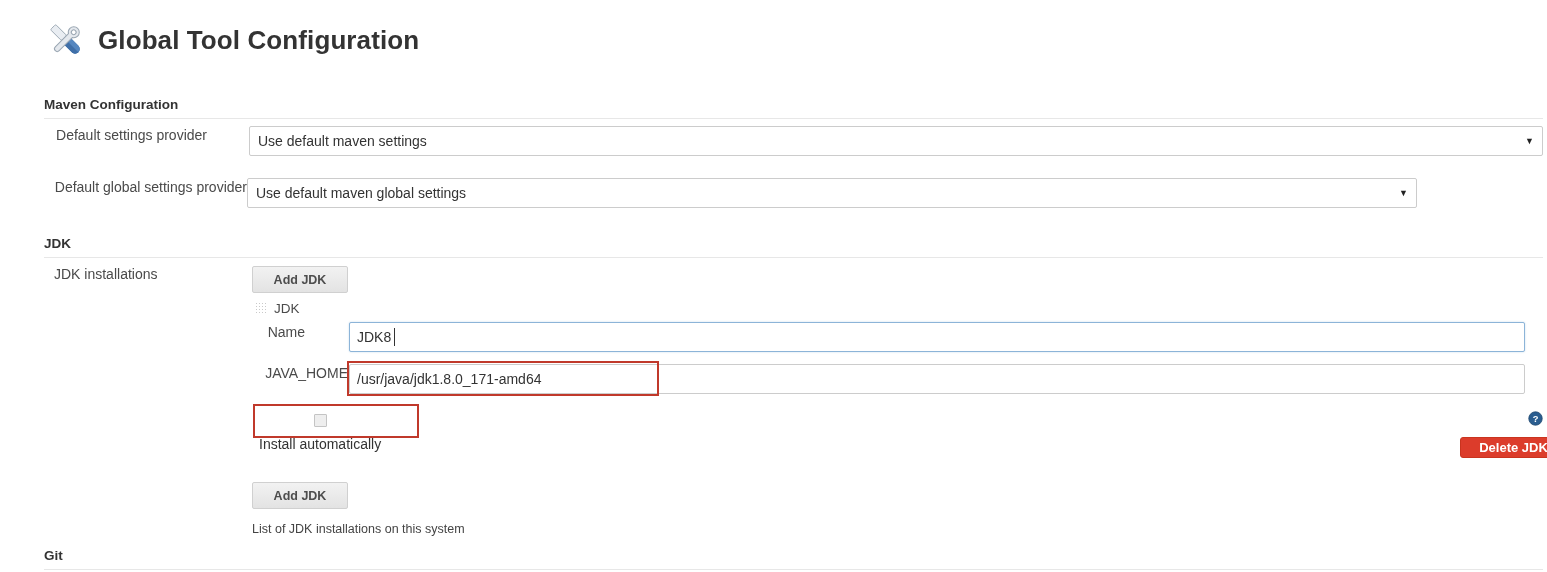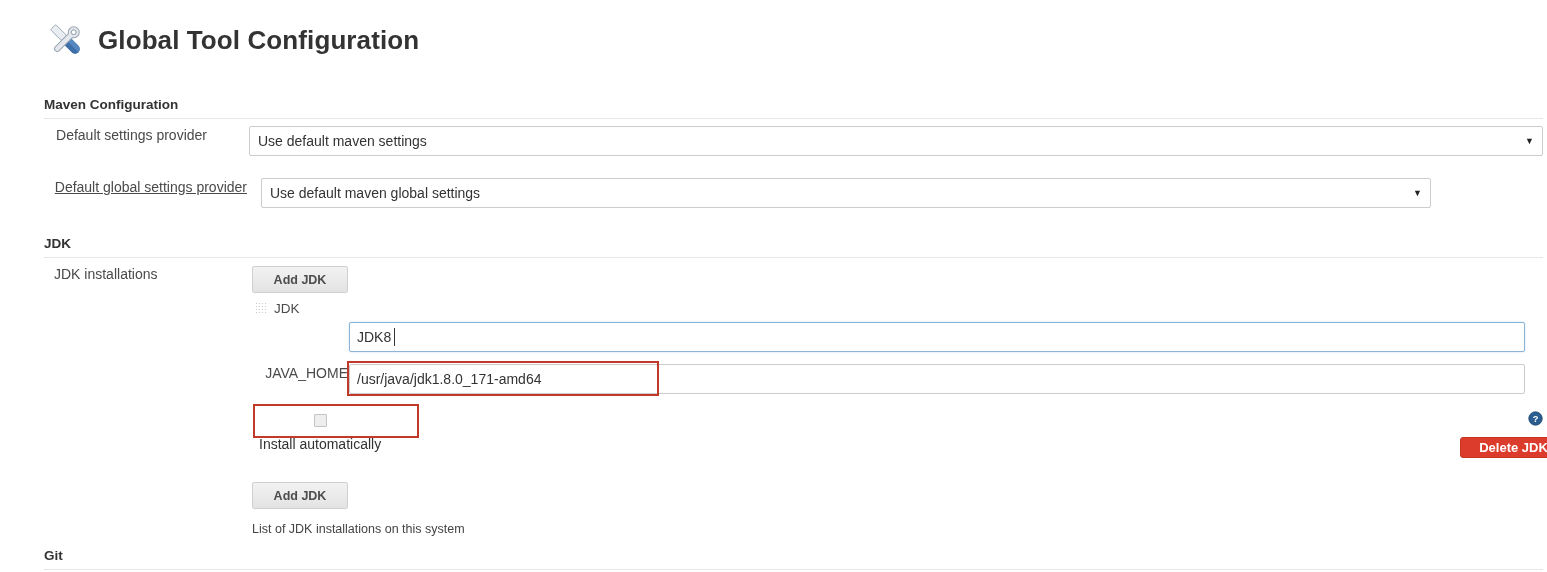--- a/index.html
+++ b/index.html
@@ -219,22 +219,22 @@
 
   <div class="section-header" style="top:97px;">Maven Configuration</div>
   <div class="divider" style="top:118px;"></div>
 
   <div class="row-label" style="top:127px; left:0px; width:207px;">Default settings provider</div>
   <div class="select-box" style="top:126px; left:249px; width:1294px;">
     <span class="sel-value">Use default maven settings</span>
     <span class="caret">▼</span>
   </div>
 
-  <div class="row-label" style="top:179px; left:0px; width:247px;text-decoration:underline;">Default global settings provider</div>
-  <div class="select-box" style="top:178px; left:261px; width:1170px;justify-content:center;">
+  <div class="row-label" style="top:179px; left:0px; width:247px;">Default global settings provider</div>
+  <div class="select-box" style="top:178px; left:247px; width:1170px;justify-content:center;">
     <span class="sel-value">Use default maven global settings</span>
     <span class="caret">▼</span>
   </div>
 
   <div class="section-header" style="top:236px;">JDK</div>
   <div class="divider" style="top:257px;"></div>
 
   <div class="row-label" style="top:266px; left:0px; width:213px; text-align:left; padding-left:54px;">JDK installations</div>
 
   <button class="btn-grey" style="top:266px; left:252px; width:96px;">Add JDK</button>
@@ -252,20 +252,21 @@
       <i style="left:3px; top:6px;"></i>
       <i style="left:6px; top:6px;"></i>
       <i style="left:9px; top:6px;"></i>
     <i style="left:0px;  top:9px;"></i>
       <i style="left:3px; top:9px;"></i>
       <i style="left:6px; top:9px;"></i>
       <i style="left:9px; top:9px;"></i>
   </div>
   <div class="sub-label" style="top:301px; left:274px;">JDK</div>
 
+  <div class="row-label" style="top:324px; left:0px; width:305px;">Name</div>
   <input class="text-input focused" style="top: 322px; left: 349px; width: 1176px;" value="JDK8">
   <div class="caret-bar" style="top:328px; left:394px; height:18px;"></div>
 
   <div class="row-label" style="top:365px; left:0px; width:348px;">JAVA_HOME</div>
   <input class="text-input" style="top: 364px; left: 349px; width: 1176px;" value="/usr/java/jdk1.8.0_171-amd64">
   <div class="annot" style="top:361px; left:347px; width:312px; height:35px;"></div>
 
   <div class="checkbox-row" style="top:414px; left:259px;">
     <span class="cb"></span>
     <span class="cb-label">Install automatically</span>

